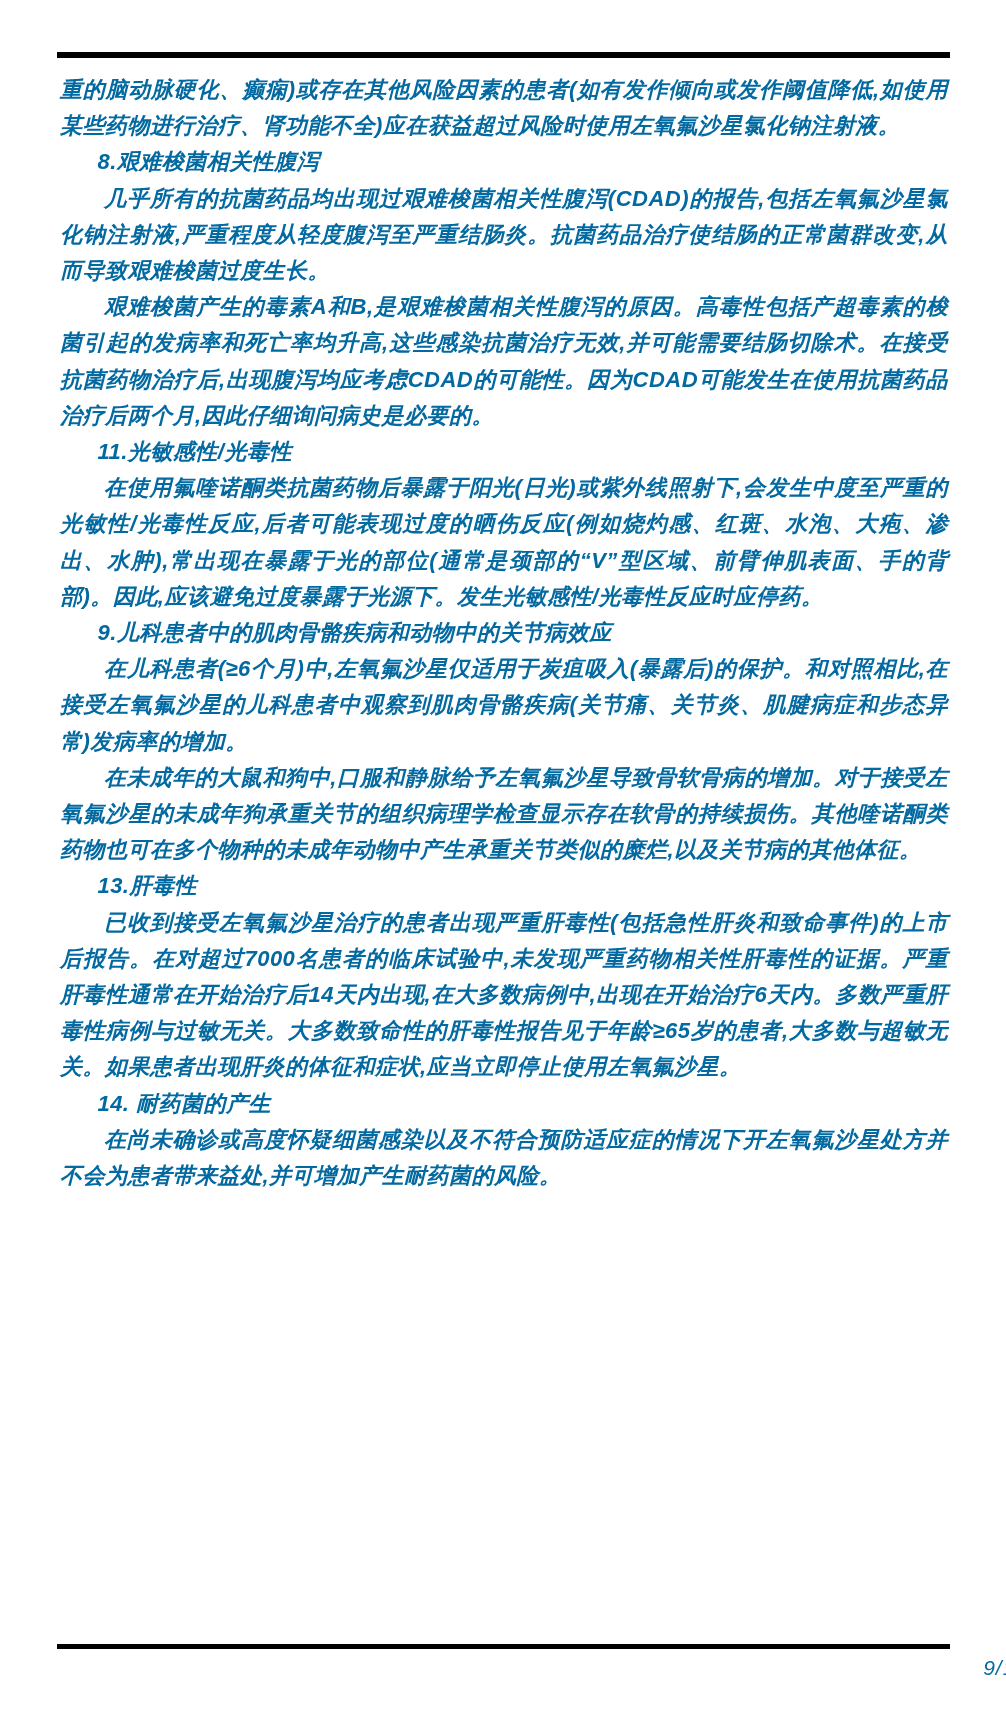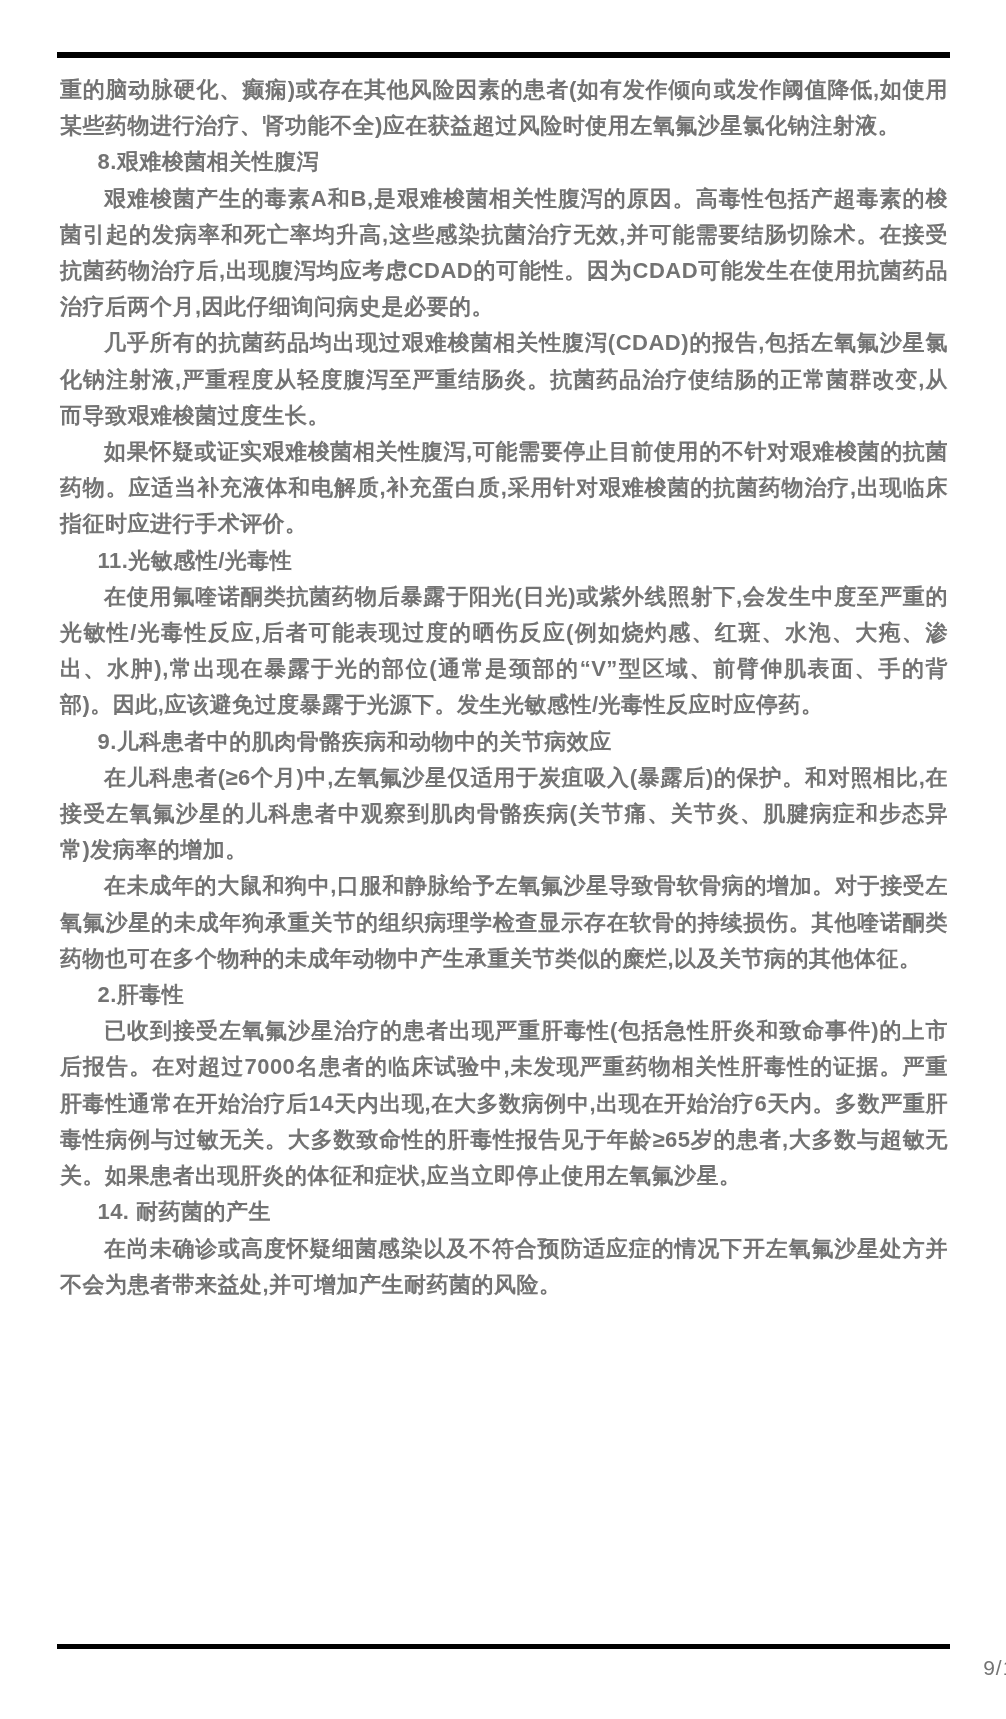--- a/index.html
+++ b/index.html
@@ -7,21 +7,22 @@
     padding: 0;
     background: #ffffff;
   }
   .page {
     position: relative;
     width: 1006px;
     height: 1719px;
     background: #ffffff;
     overflow: hidden;
     font-family: "Liberation Sans", sans-serif;
-    color: #737373;
+    color: #0369a1;
+    font-style: italic;
   }
   .rule {
     position: absolute;
     left: 57px;
     width: 893px;
     height: 6px;
     background: #000000;
   }
   .rule-top { top: 52px; }
   .rule-bottom { top: 1644px; height: 5px; }
@@ -60,29 +61,28 @@
 </style>
 </head>
 <body>
 
 <div class="page">
   <div class="rule rule-top"></div>
 
   <div class="doc-body">
       <p class="para continued">重的脑动脉硬化、癫痫)或存在其他风险因素的患者(如有发作倾向或发作阈值降低,如使用某些药物进行治疗、肾功能不全)应在获益超过风险时使用左氧氟沙星氯化钠注射液。</p>
       <p class="heading">8.艰难梭菌相关性腹泻</p>
+      <p class="para">几乎所有的抗菌药品均出现过艰难梭菌相关性腹泻(CDAD)的报告,包括左氧氟沙星氯化钠注射液,严重程度从轻度腹泻至严重结肠炎。抗菌药品治疗使结肠的正常菌群改变,从而导致艰难梭菌过度生长。</p>
       <p class="para">艰难梭菌产生的毒素A和B,是艰难梭菌相关性腹泻的原因。高毒性包括产超毒素的梭菌引起的发病率和死亡率均升高,这些感染抗菌治疗无效,并可能需要结肠切除术。在接受抗菌药物治疗后,出现腹泻均应考虑CDAD的可能性。因为CDAD可能发生在使用抗菌药品治疗后两个月,因此仔细询问病史是必要的。</p>
-      <p class="para">几乎所有的抗菌药品均出现过艰难梭菌相关性腹泻(CDAD)的报告,包括左氧氟沙星氯化钠注射液,严重程度从轻度腹泻至严重结肠炎。抗菌药品治疗使结肠的正常菌群改变,从而导致艰难梭菌过度生长。</p>
-      <p class="para">如果怀疑或证实艰难梭菌相关性腹泻,可能需要停止目前使用的不针对艰难梭菌的抗菌药物。应适当补充液体和电解质,补充蛋白质,采用针对艰难梭菌的抗菌药物治疗,出现临床指征时应进行手术评价。</p>
       <p class="heading">11.光敏感性/光毒性</p>
       <p class="para">在使用氟喹诺酮类抗菌药物后暴露于阳光(日光)或紫外线照射下,会发生中度至严重的光敏性/光毒性反应,后者可能表现过度的晒伤反应(例如烧灼感、红斑、水泡、大疱、渗出、水肿),常出现在暴露于光的部位(通常是颈部的“V”型区域、前臂伸肌表面、手的背部)。因此,应该避免过度暴露于光源下。发生光敏感性/光毒性反应时应停药。</p>
       <p class="heading">9.儿科患者中的肌肉骨骼疾病和动物中的关节病效应</p>
       <p class="para">在儿科患者(≥6个月)中,左氧氟沙星仅适用于炭疽吸入(暴露后)的保护。和对照相比,在接受左氧氟沙星的儿科患者中观察到肌肉骨骼疾病(关节痛、关节炎、肌腱病症和步态异常)发病率的增加。</p>
       <p class="para">在未成年的大鼠和狗中,口服和静脉给予左氧氟沙星导致骨软骨病的增加。对于接受左氧氟沙星的未成年狗承重关节的组织病理学检查显示存在软骨的持续损伤。其他喹诺酮类药物也可在多个物种的未成年动物中产生承重关节类似的糜烂,以及关节病的其他体征。</p>
-      <p class="heading">2.肝毒性</p>
+      <p class="heading">13.肝毒性</p>
       <p class="para">已收到接受左氧氟沙星治疗的患者出现严重肝毒性(包括急性肝炎和致命事件)的上市后报告。在对超过7000名患者的临床试验中,未发现严重药物相关性肝毒性的证据。严重肝毒性通常在开始治疗后14天内出现,在大多数病例中,出现在开始治疗6天内。多数严重肝毒性病例与过敏无关。大多数致命性的肝毒性报告见于年龄≥65岁的患者,大多数与超敏无关。如果患者出现肝炎的体征和症状,应当立即停止使用左氧氟沙星。</p>
       <p class="heading">14. 耐药菌的产生</p>
       <p class="para">在尚未确诊或高度怀疑细菌感染以及不符合预防适应症的情况下开左氧氟沙星处方并不会为患者带来益处,并可增加产生耐药菌的风险。</p>
     </div>
 
   <div class="rule rule-bottom"></div>
   <div class="page-number">9/18</div>
 </div>
 
 </body></html>

